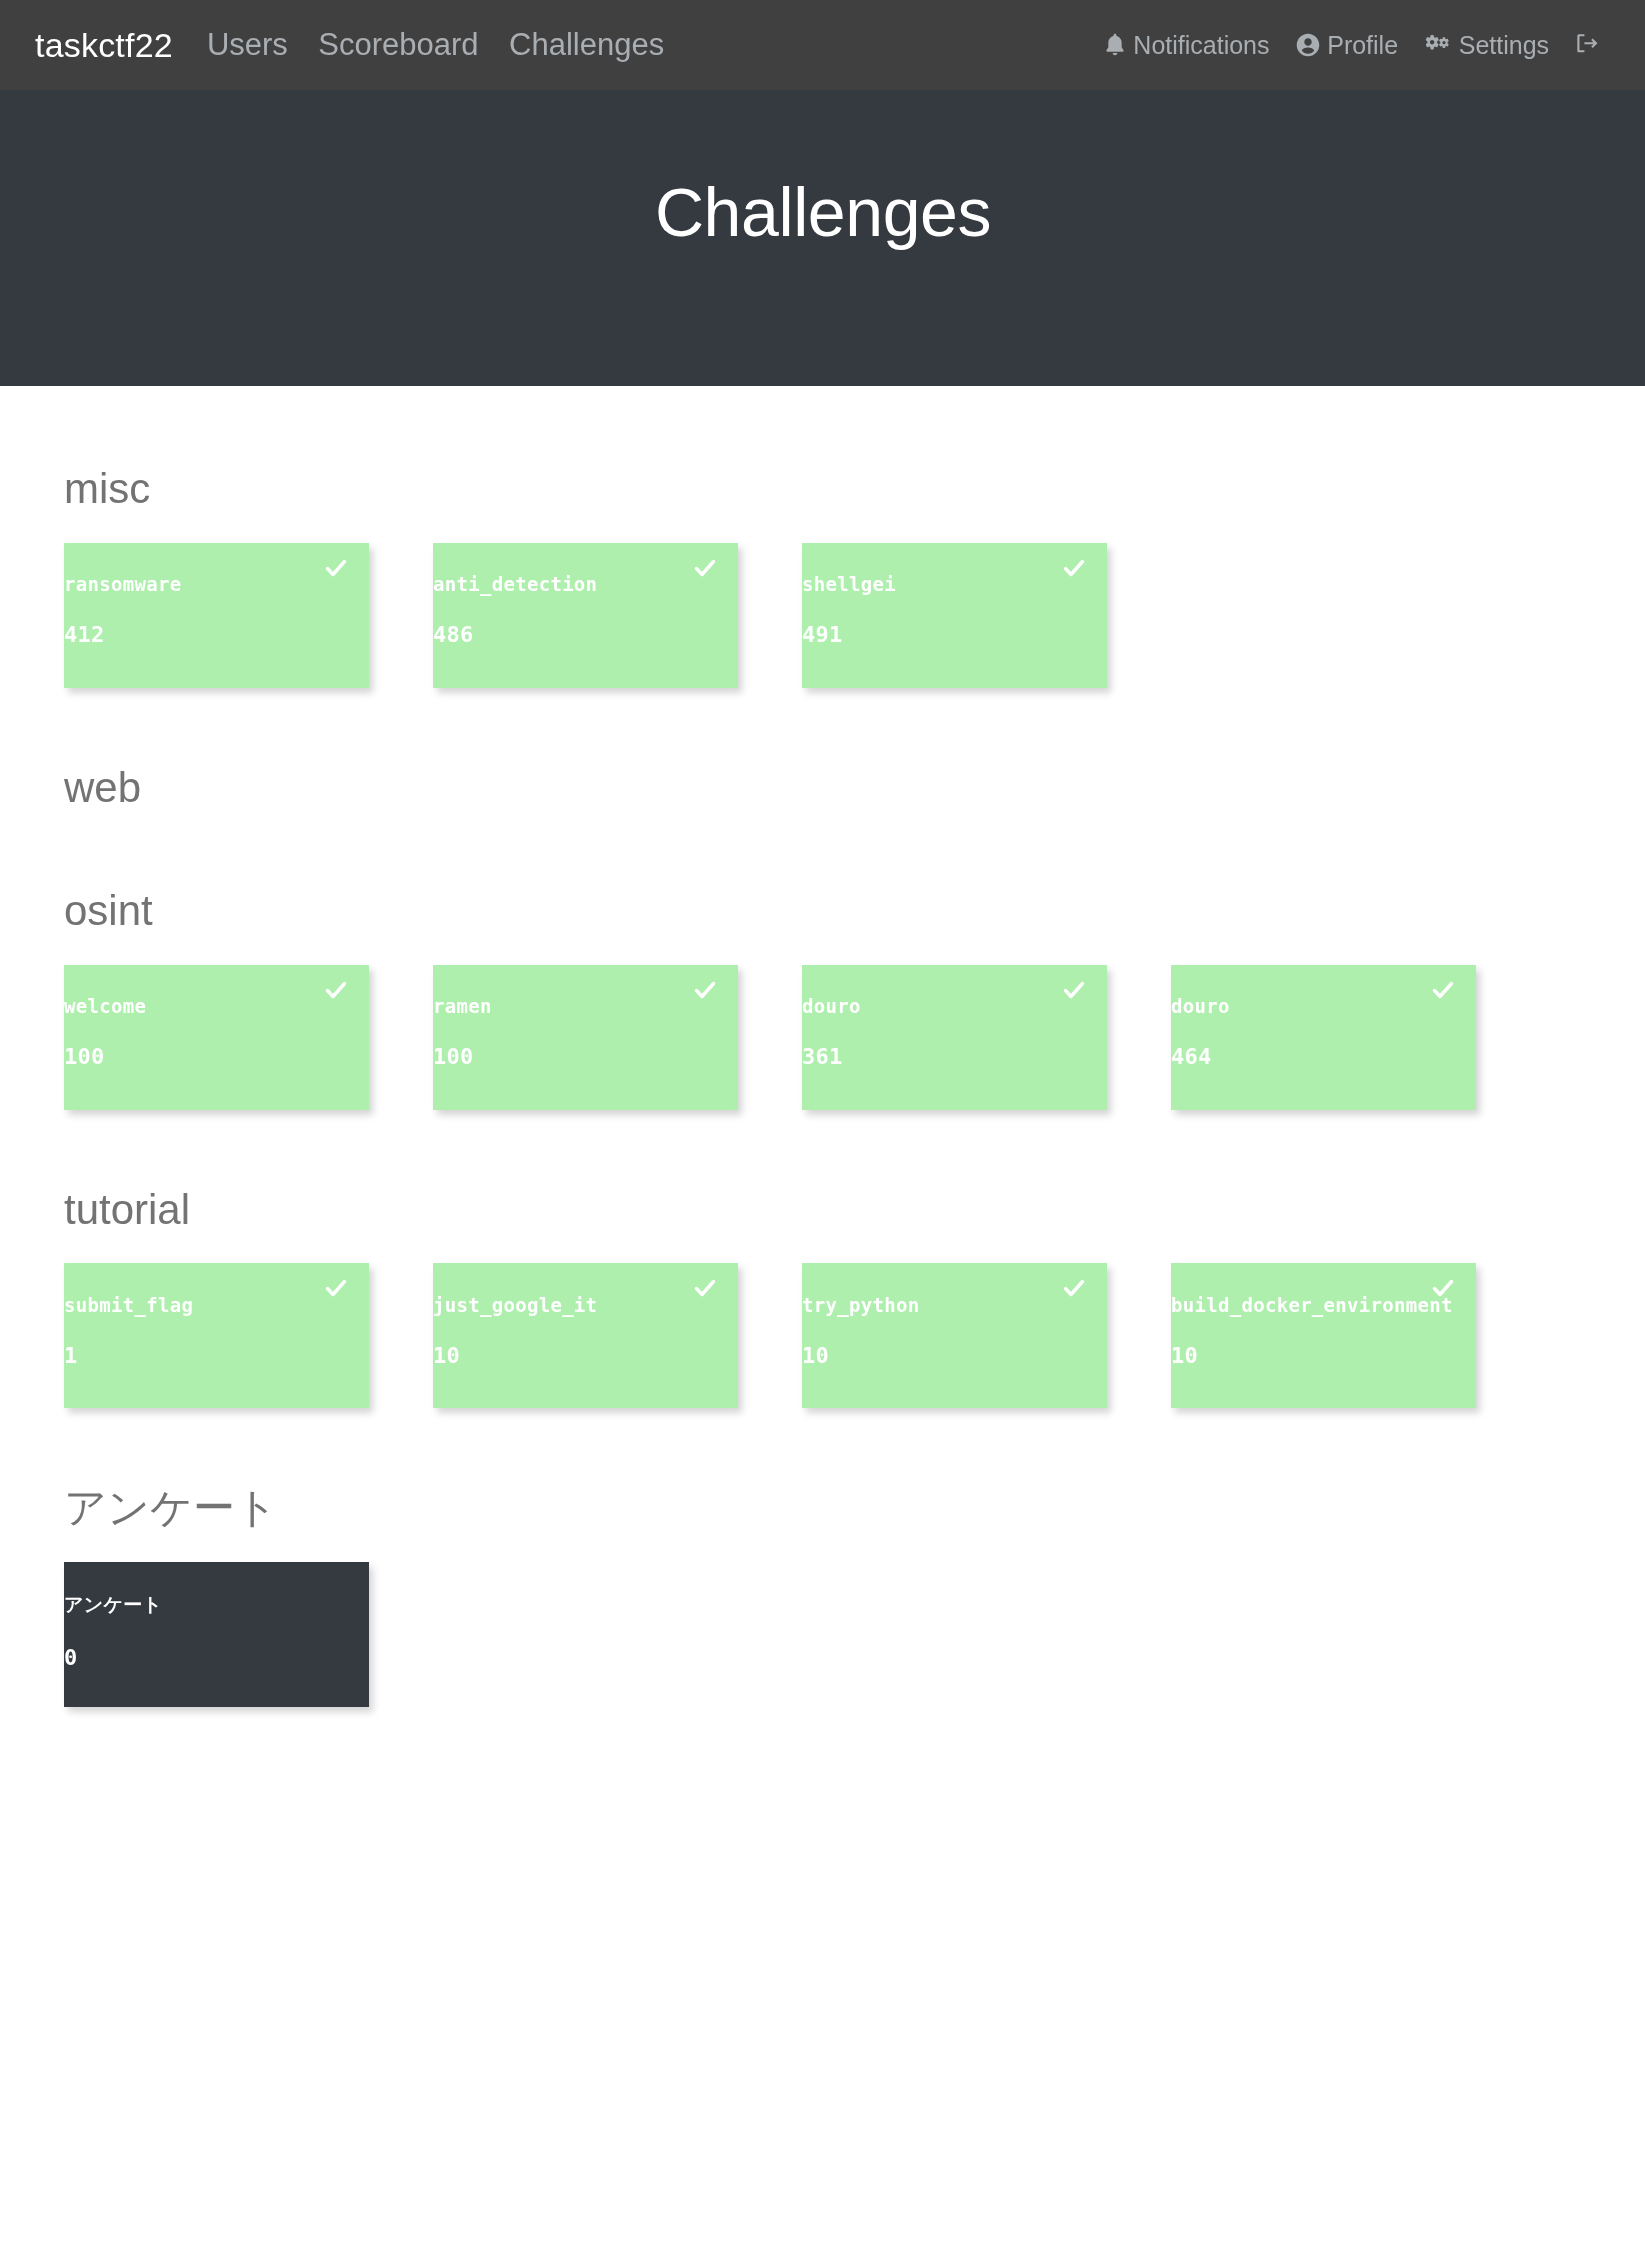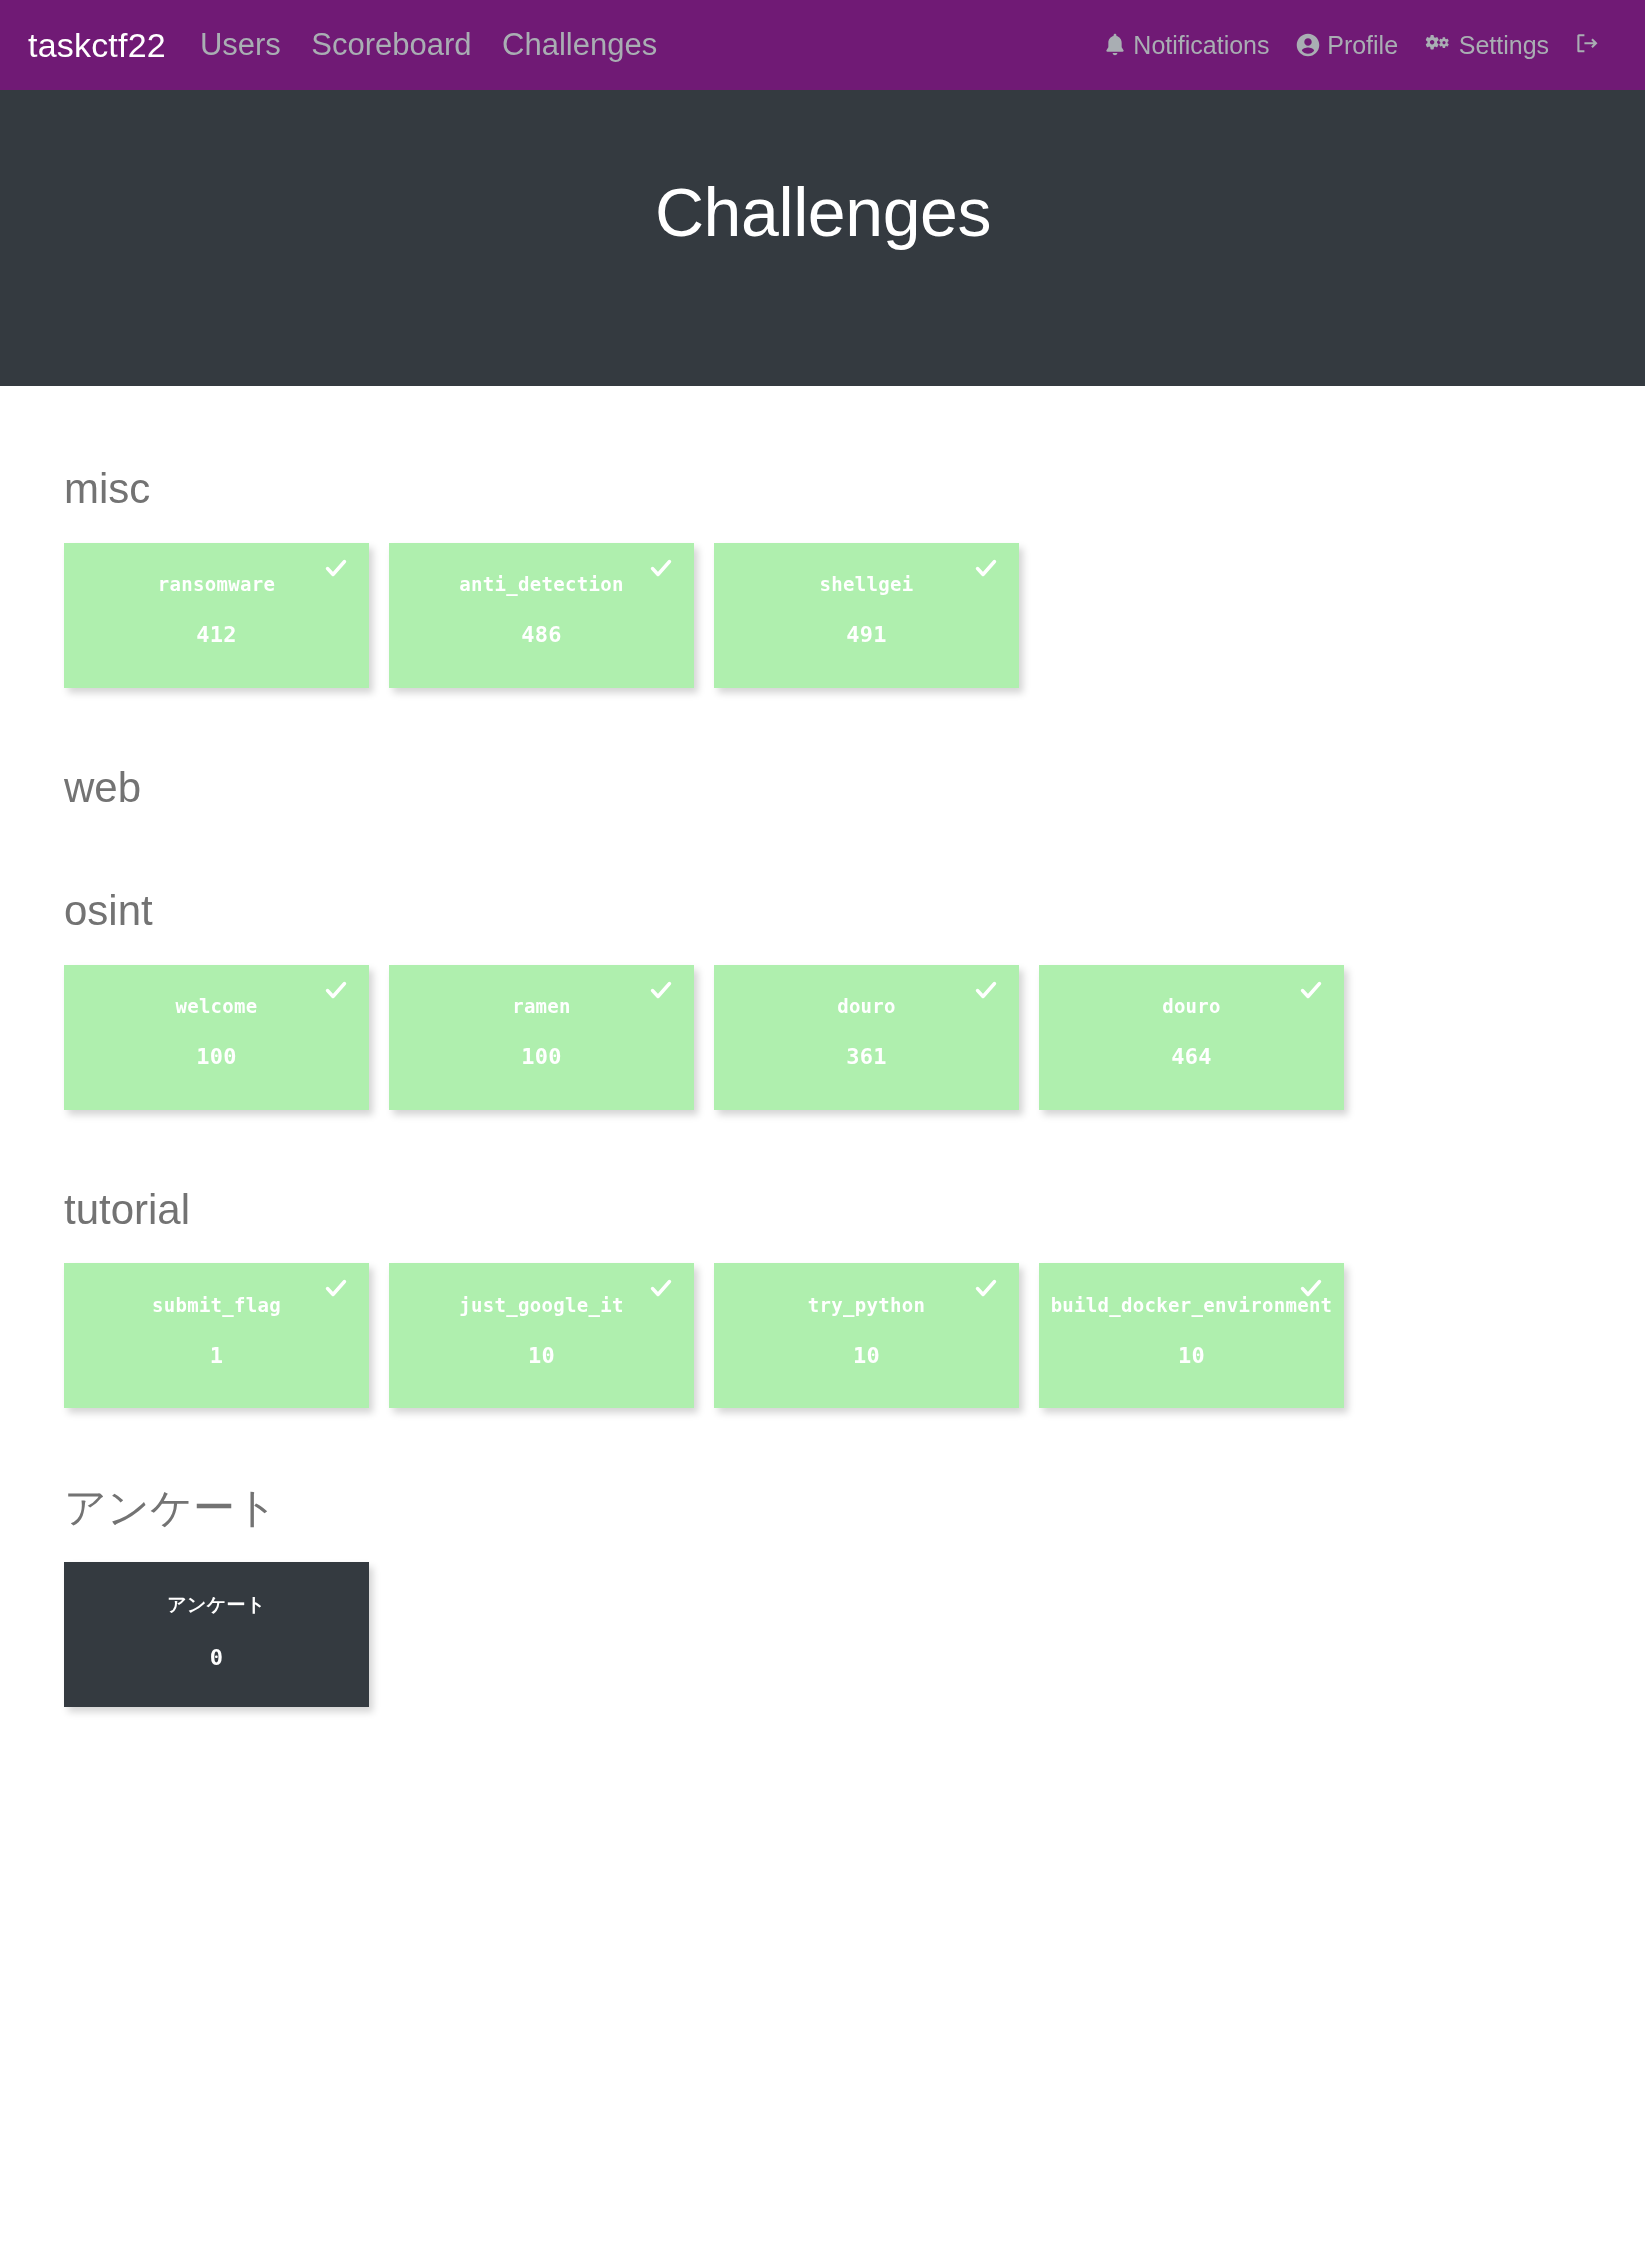--- a/index.html
+++ b/index.html
@@ -8,24 +8,24 @@
     width: 1646px;
     height: 2250px;
     background: #ffffff;
     font-family: "Liberation Sans", sans-serif;
     overflow: hidden;
   }
 
   
   .navbar {
     height: 90px;
-    background: #701a75;
+    background: #404040;
     display: flex;
     align-items: center;
-    padding: 0 40px 0 28px;
+    padding: 0 40px 0 35px;
     position: relative;
   }
   .nav-brand {
     color: #ffffff;
     font-size: 34px;
     font-weight: 400;
     letter-spacing: 0.2px;
     margin-right: 34px;
     white-space: nowrap;
   }
@@ -92,25 +92,25 @@
   .cards-row {
     display: flex;
     flex-wrap: nowrap;
     margin-top: 30.5px;
     overflow: visible;
   }
 
   .challenge-card {
     width: 305px;
     height: 145px;
-    margin-right: 20px;
+    margin-right: 64px;
     position: relative;
     display: flex;
     flex-direction: column;
-    align-items: center;
+    align-items: flex-start;
     overflow: hidden;
     box-shadow: 4px 4.8px 7.2px rgba(0,0,0,0.17);
     flex: 0 0 auto;
     border: none;
     padding: 0;
   }
   .challenge-card.solved { background: #afefae; }
   .challenge-card.unsolved { background: #343a40; }
 
   .card-title {

